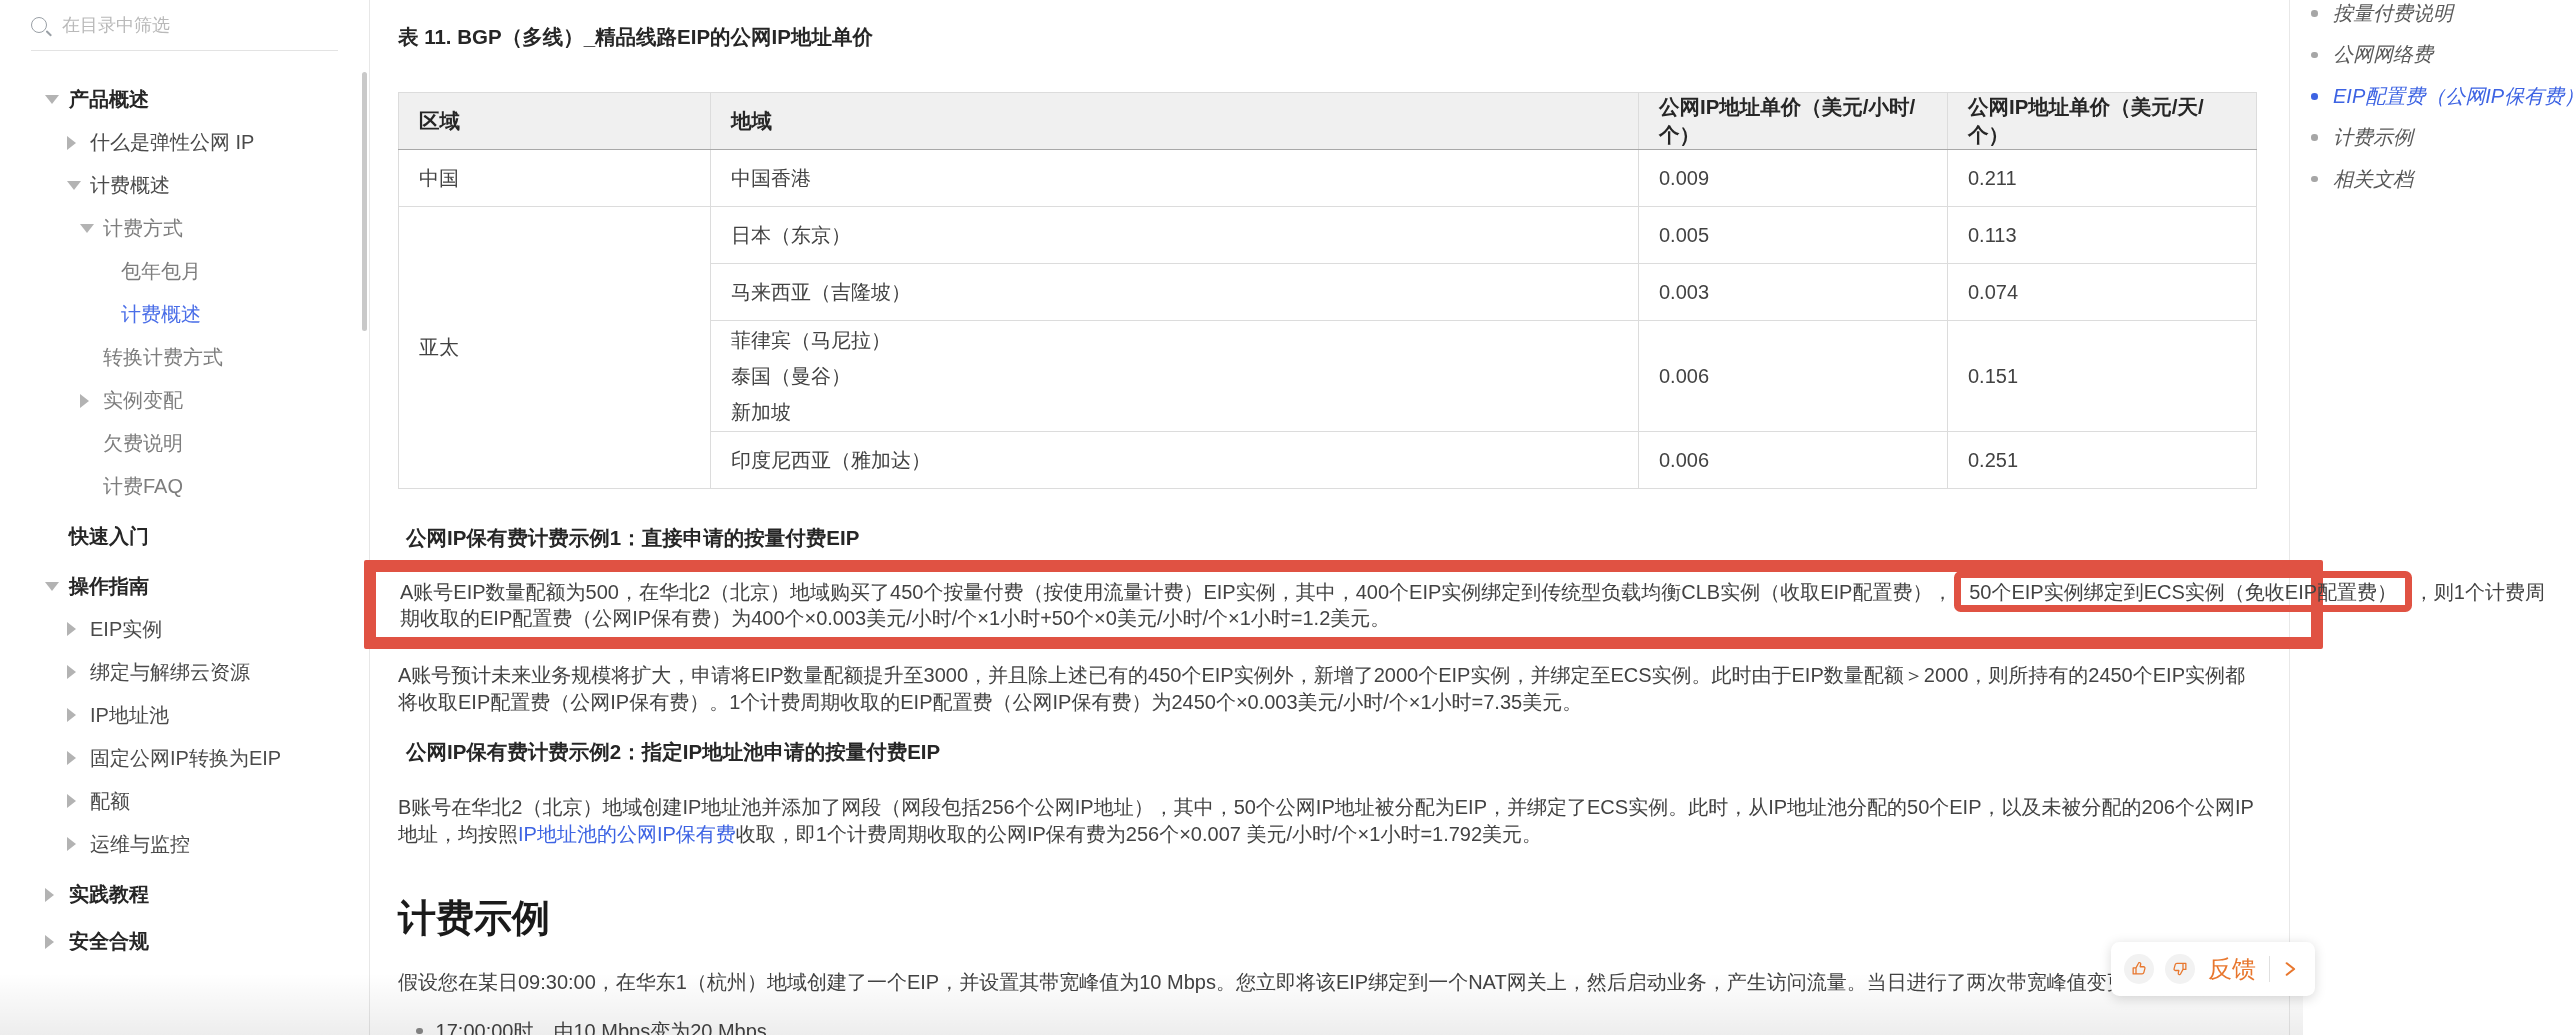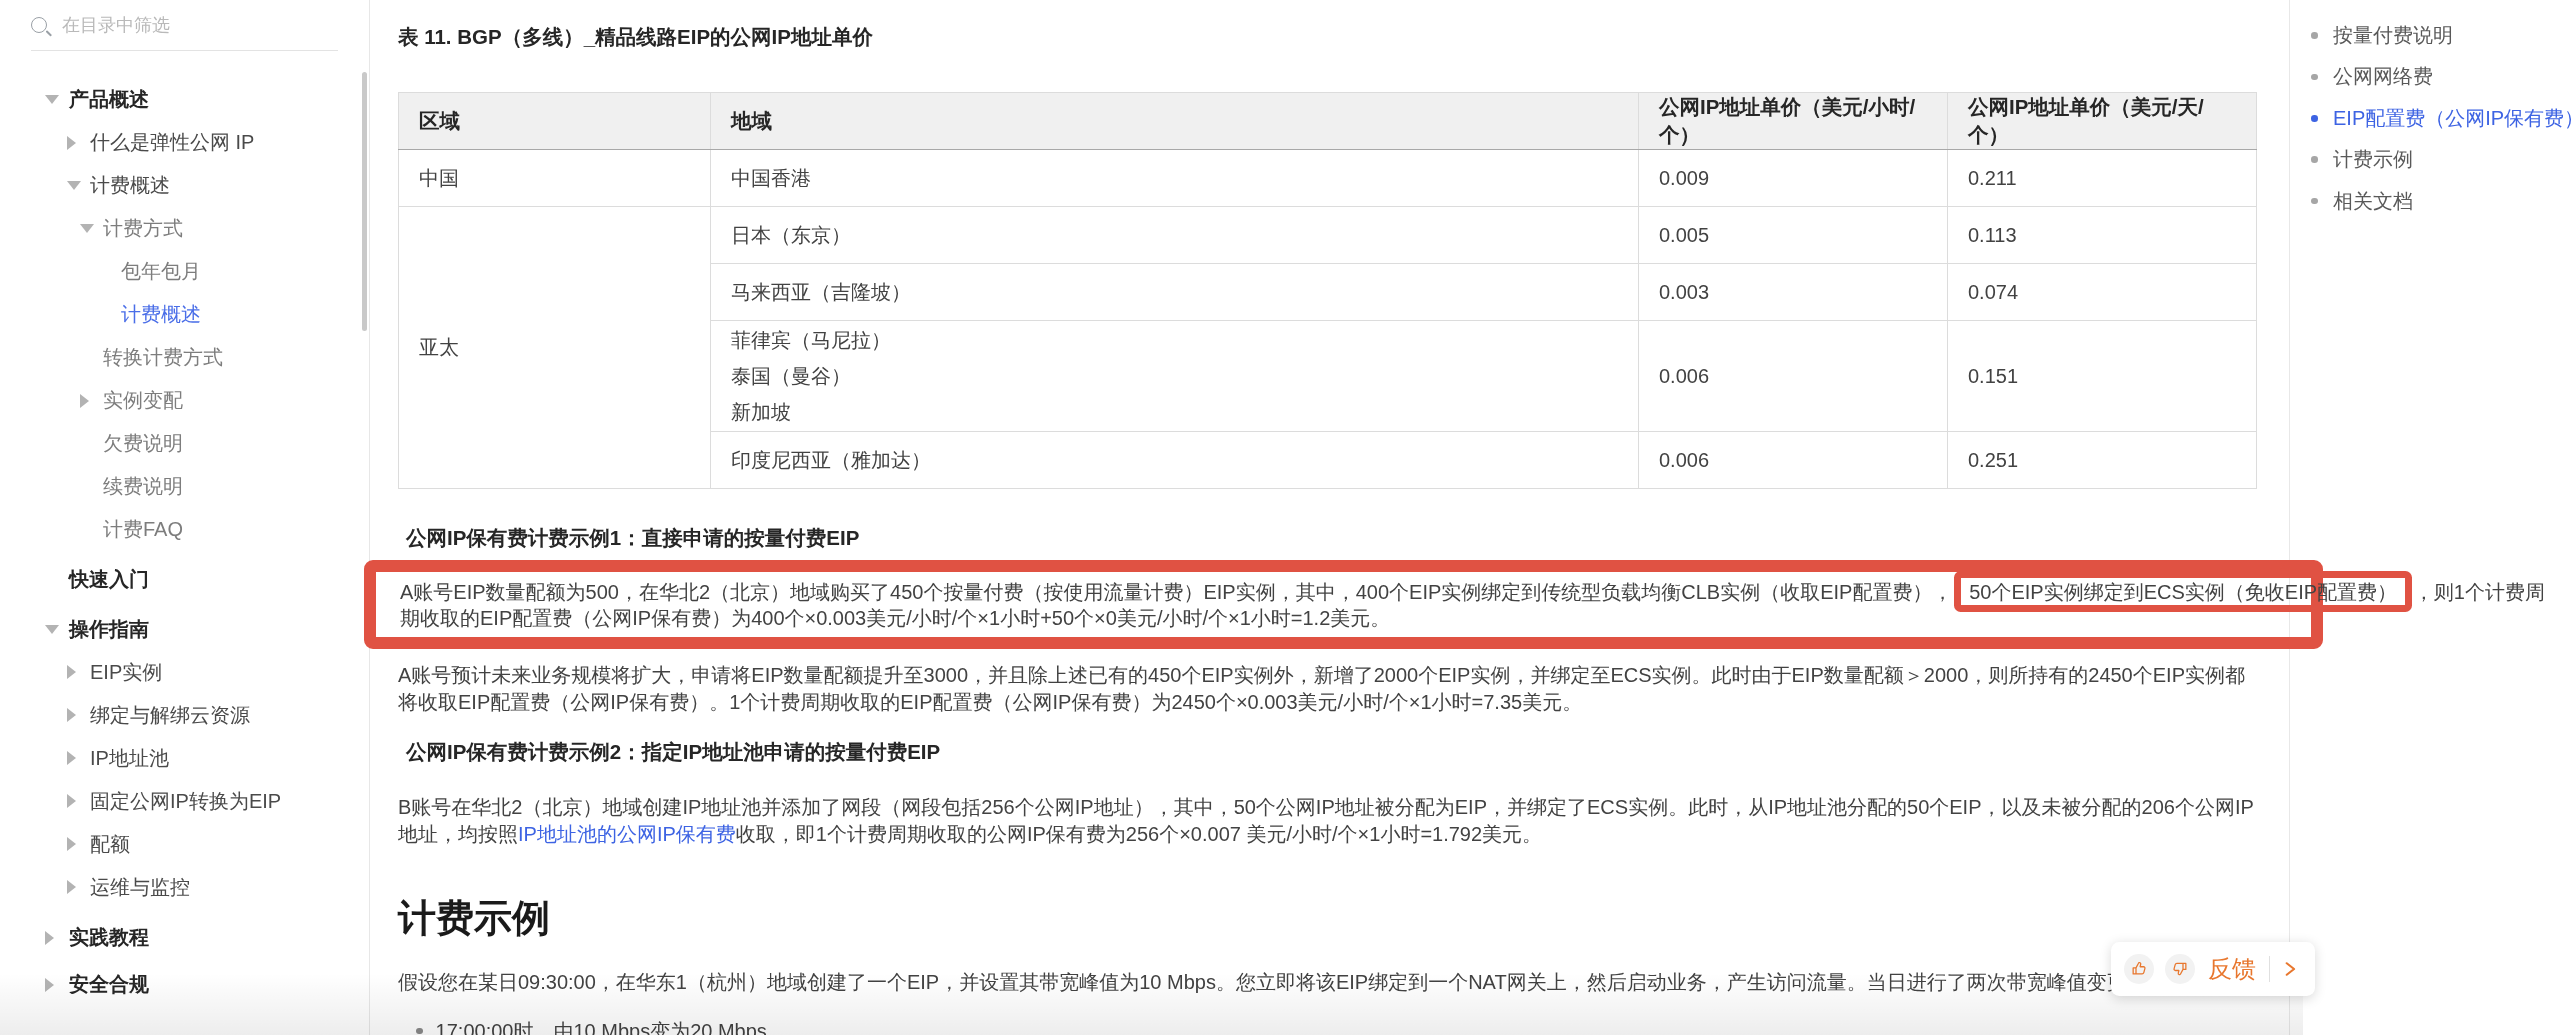--- a/index.html
+++ b/index.html
@@ -40,34 +40,34 @@
   table.price{border-collapse:collapse;table-layout:fixed;width:1858px;margin-top:41px;
               font-size:20px;color:#424242;}
   table.price th,table.price td{border:0.8px solid #dcdcdc;padding:0 13px 0 20px;text-align:left;
               vertical-align:middle;overflow:hidden;}
   table.price thead th{background:#f0f0f0;height:56px;font-weight:bold;font-size:20.5px;color:#262626;
               border-bottom:0.8px solid #a8a8a8;}
   td.h68{height:56px;} td.h134{height:110px;}
   .cell-lines div{line-height:36px;}
   h3.sub{font-size:20.5px;font-weight:bold;color:#262626;margin:36px 0 0 8px;line-height:25px;}
   .redbox{margin:10px 0 0 -34px;width:1959px;box-sizing:border-box;border:12.3px solid #e05243;
-          border-radius:9px;padding:6.6px 16.4px 6.6px 24px;font-size:20px;line-height:26px;color:#424242;}
+          border-radius:2px;padding:6.6px 16.4px 6.6px 24px;font-size:20px;line-height:26px;color:#424242;}
   .rb-line{white-space:nowrap;}
   .inner-box{border:7.4px solid #e05243;border-radius:6.6px;padding:2.5px 8.2px;margin:0 1.6px;}
   p.body{font-size:20px;line-height:27px;color:#424242;margin:13px 0 0 0;width:1858px;}
   p.body.mt36{margin-top:30px;}
   h3.sub.mt28{margin-top:23px;}
   a.doclink{color:#3d63e3;text-decoration:none;cursor:pointer;}
   h2.big{font-size:38px;font-weight:bold;color:#1a1a1a;margin:51px 0 0 0;line-height:39px;}
   p.intro{margin-top:31px;}
   .bullet{margin-top:21.4px;display:flex;align-items:center;font-size:20px;color:#424242;line-height:27px;}
   .bullet .dot{width:6.6px;height:6.6px;border-radius:50%;background:#8a8a8a;margin:0 13px 0 18px;flex:0 0 auto;}
 
   
-  .toc{width:287px;min-width:287px;box-sizing:border-box;border-left:0.8px solid #e8e8e8;padding-top:23px;}
+  .toc{width:287px;min-width:287px;box-sizing:border-box;border-left:0.8px solid #e8e8e8;padding-top:1px;font-style:italic;}
   .toc-item{display:flex;align-items:center;height:25px;margin-bottom:16.4px;font-size:20px;
             color:#595959;cursor:pointer;white-space:nowrap;}
   .toc-dot{width:6.6px;height:6.6px;border-radius:50%;background:#a6a6a6;margin:0 15px 0 21.4px;flex:0 0 auto;}
   .toc-item.active{color:#3d63e3;}
   .toc-item.active .toc-dot{background:#3d63e3;}
 
   
   .fade{position:absolute;left:0;right:0;bottom:0;height:62px;pointer-events:none;z-index:4;
         background:linear-gradient(180deg,rgba(0,0,0,0) 0%,rgba(0,0,0,0.07) 100%);}
   .feedback{position:absolute;right:-11.5px;top:942px;height:54px;width:204px;background:#fff;
@@ -114,23 +114,20 @@
       </div>
       <div class="nav-row lvl3">
         <span>转换计费方式</span>
       </div>
       <div class="nav-row lvl3">
         <span class="arr right"></span>
         <span>实例变配</span>
       </div>
       <div class="nav-row lvl3">
         <span>欠费说明</span>
-      </div>
-      <div class="nav-row lvl3">
-        <span>续费说明</span>
       </div>
       <div class="nav-row lvl3">
         <span>计费FAQ</span>
       </div>
       <div class="nav-row lvl1 gap8">
         <span>快速入门</span>
       </div>
       <div class="nav-row lvl1 gap9">
         <span class="arr down"></span>
         <span>操作指南</span>

